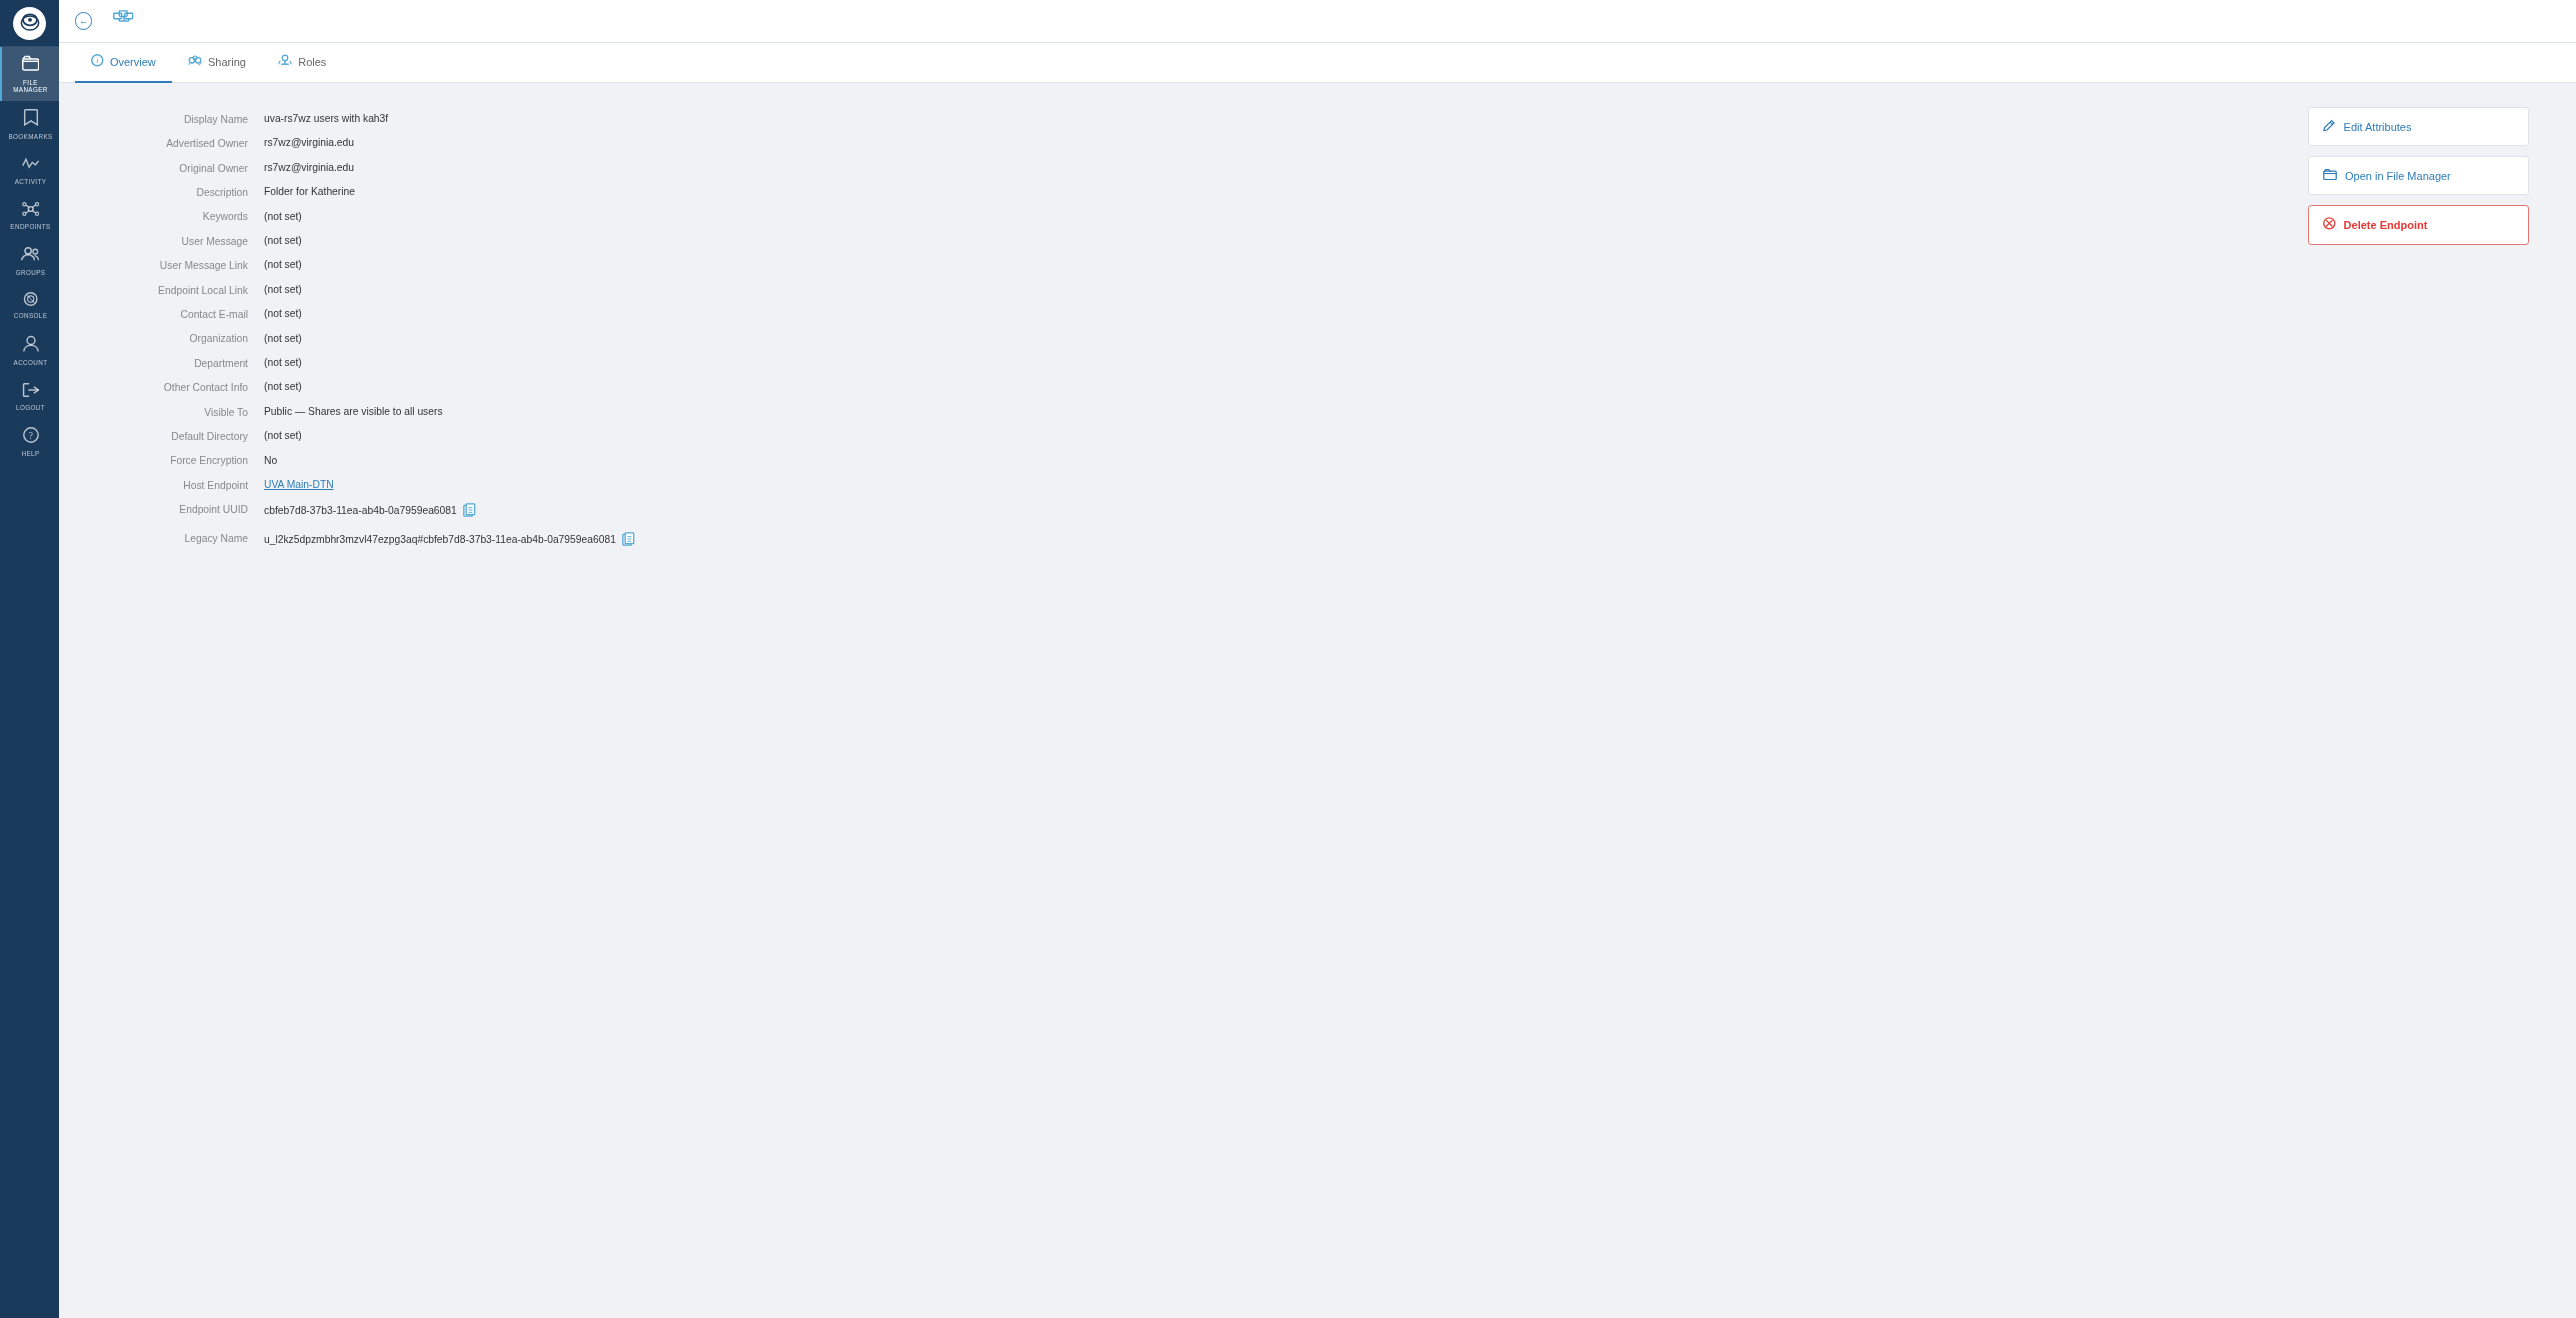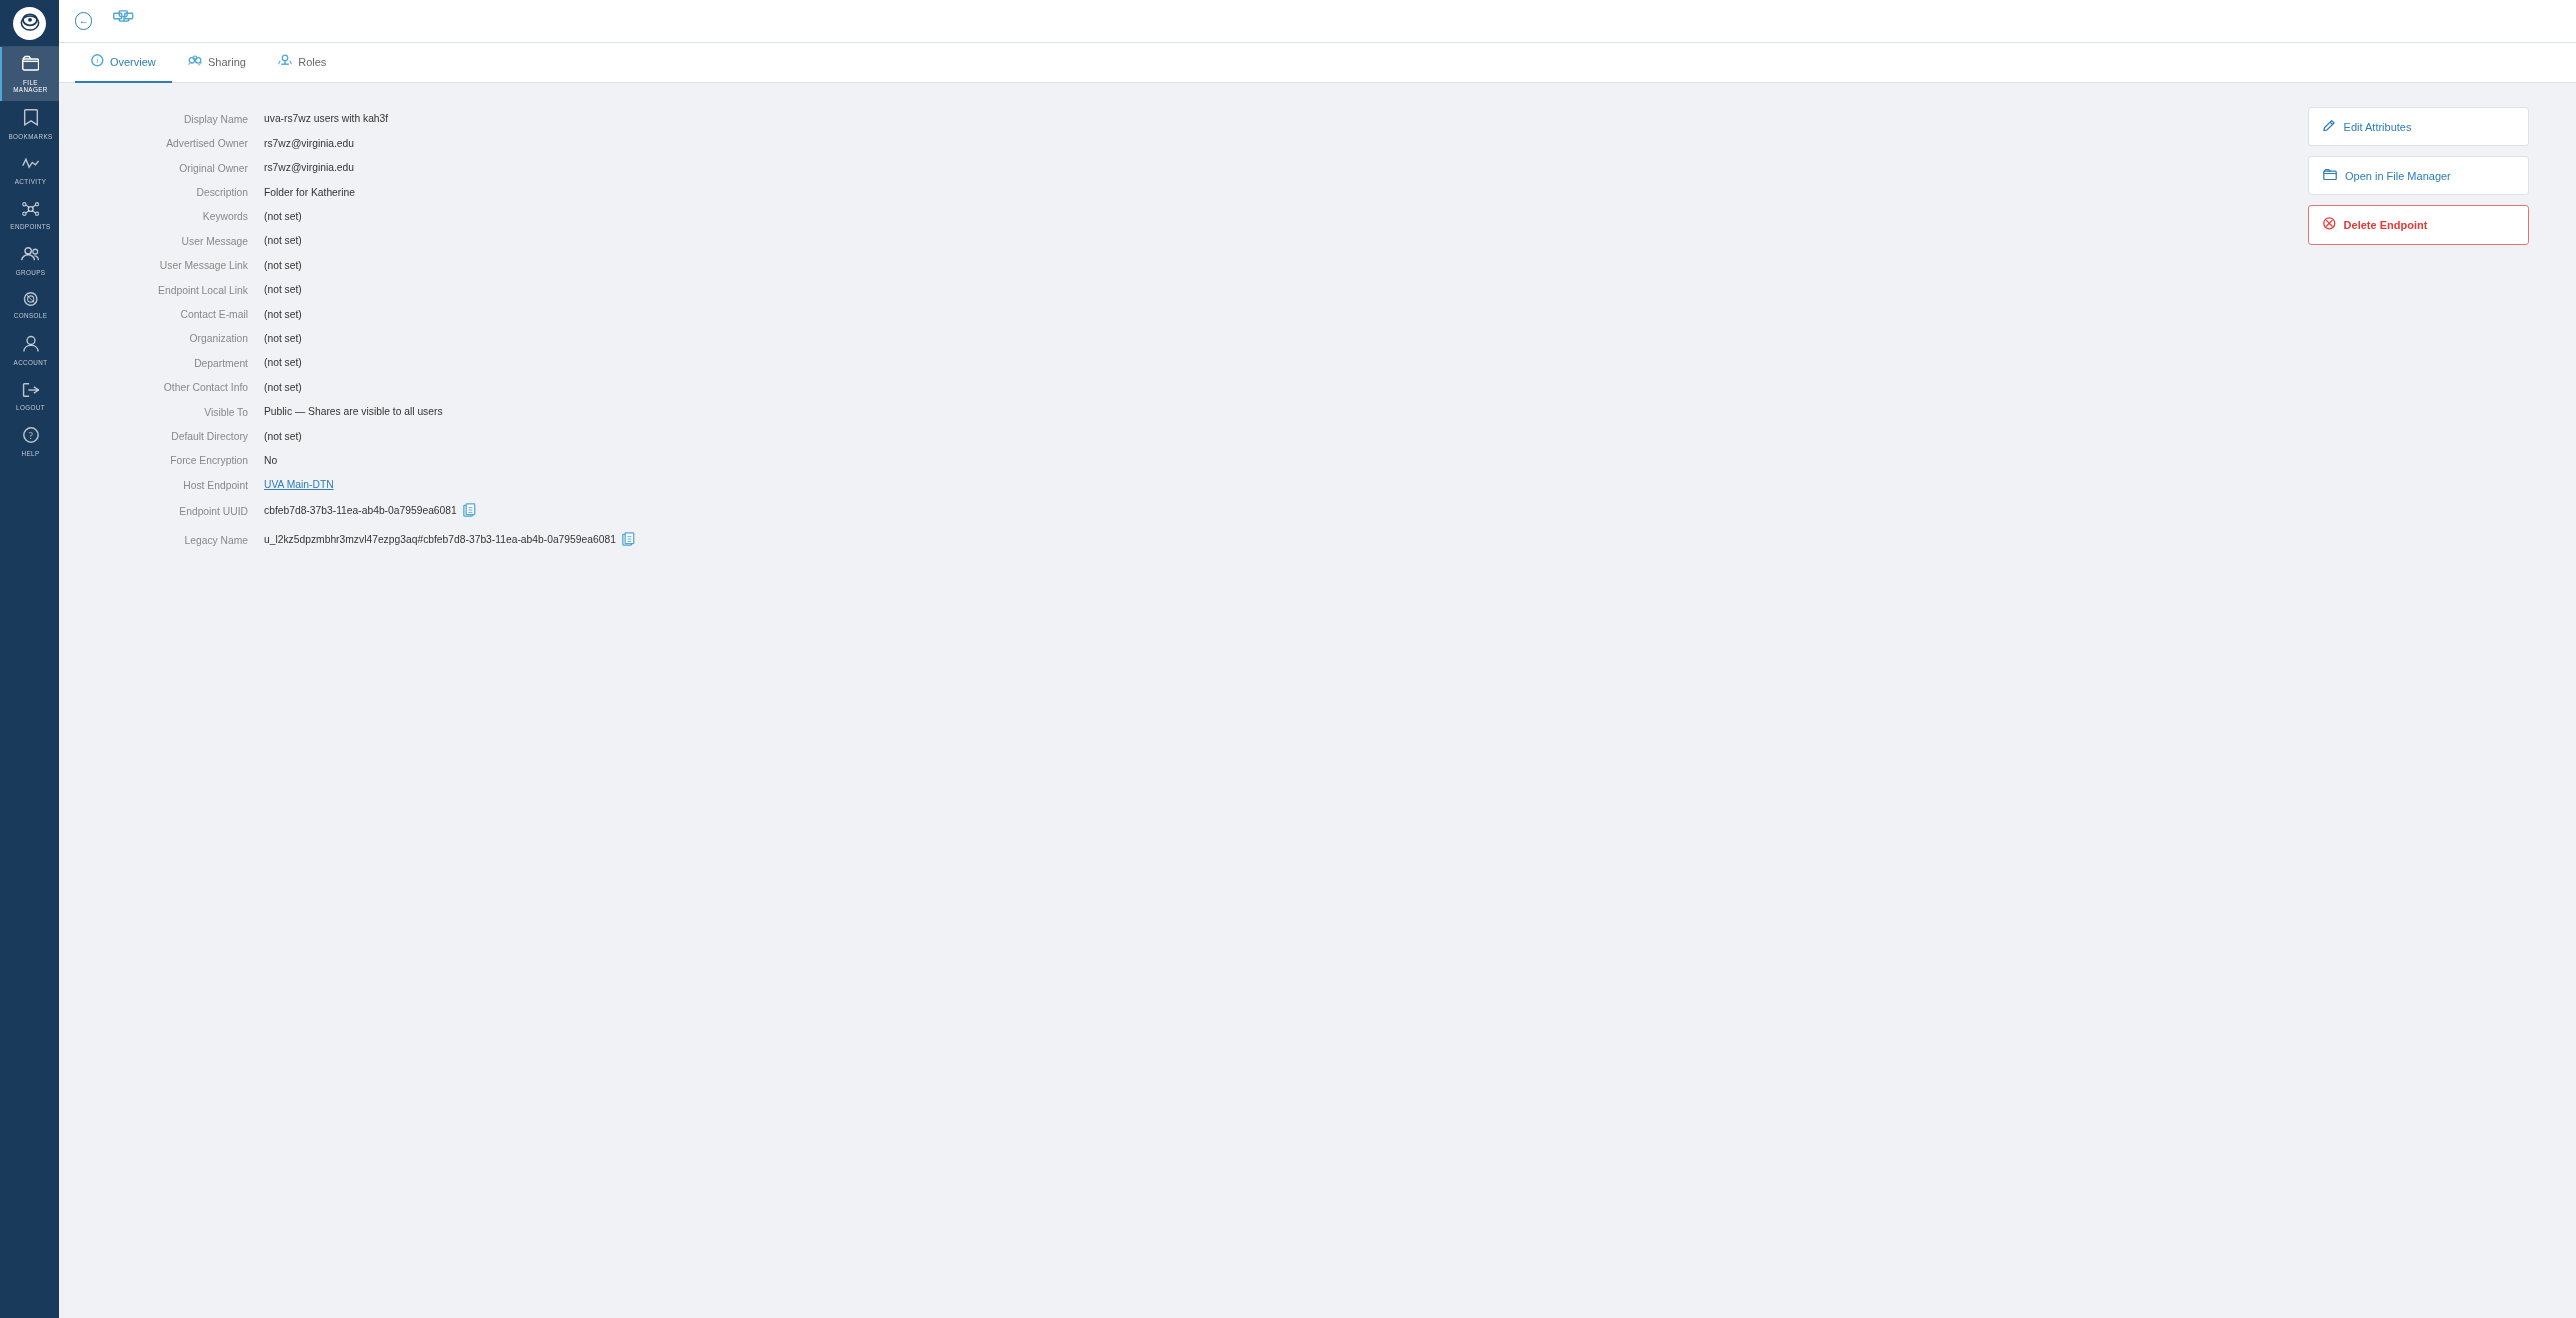--- a/index.html
+++ b/index.html
@@ -158,21 +158,21 @@
       display: flex;
       gap: 32px;
     }
 
     
     .details-table {
       flex: 1;
     }
     .detail-row {
       display: flex;
-      align-items: center;
+      align-items: flex-start;
       padding: 6.3px 0;
       font-size: 10.3px;
     }
     .detail-label {
       width: 158px;
       min-width: 158px;
       text-align: right;
       color: #888;
       padding-right: 16px;
       padding-top: 0.8px;

